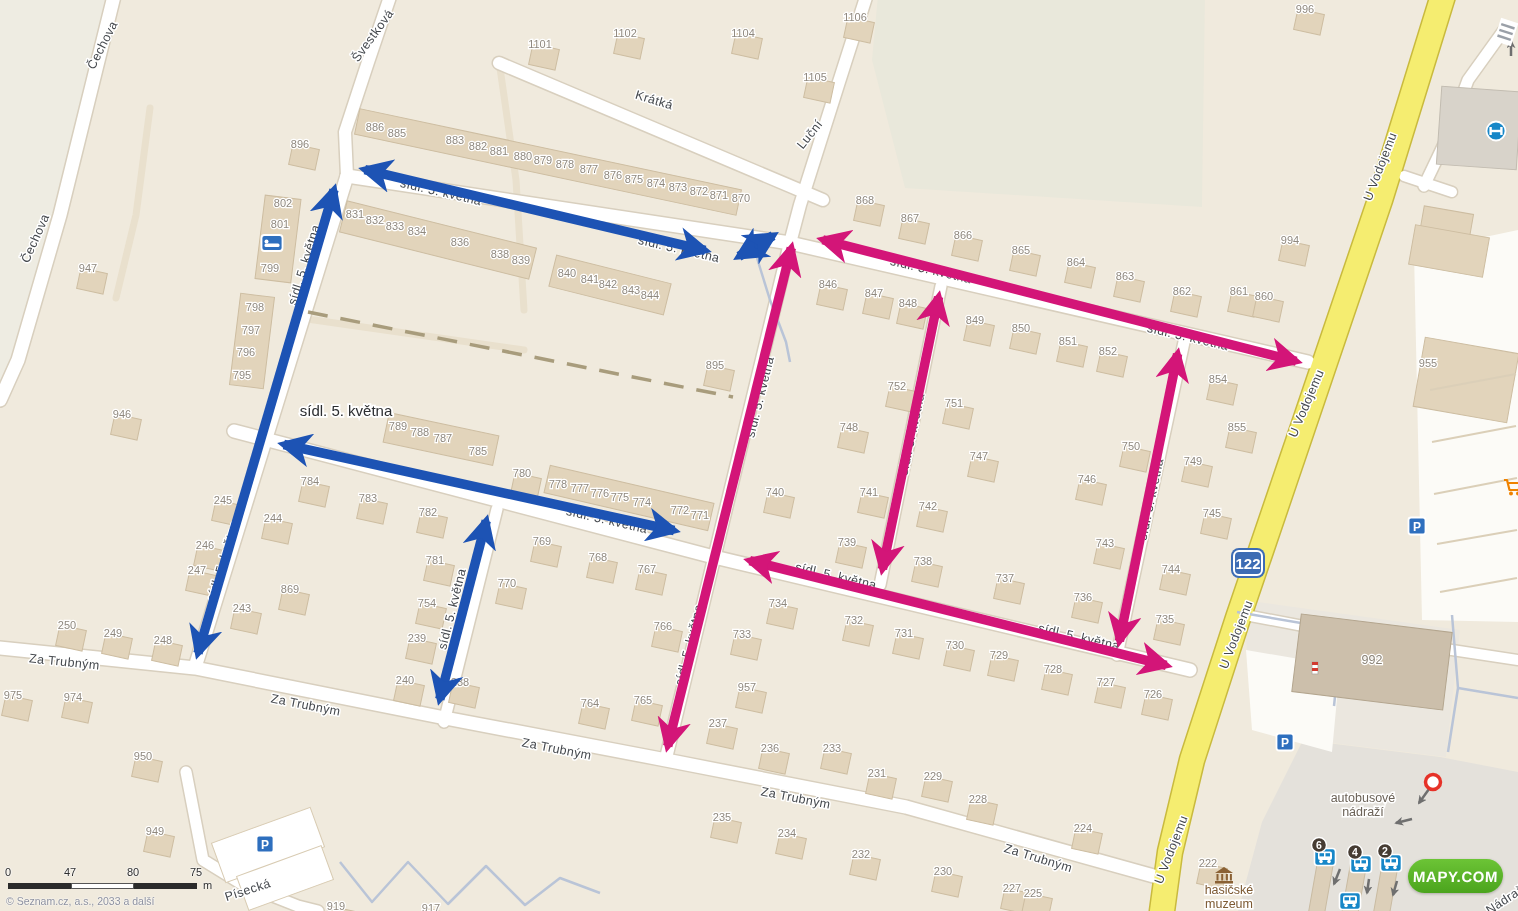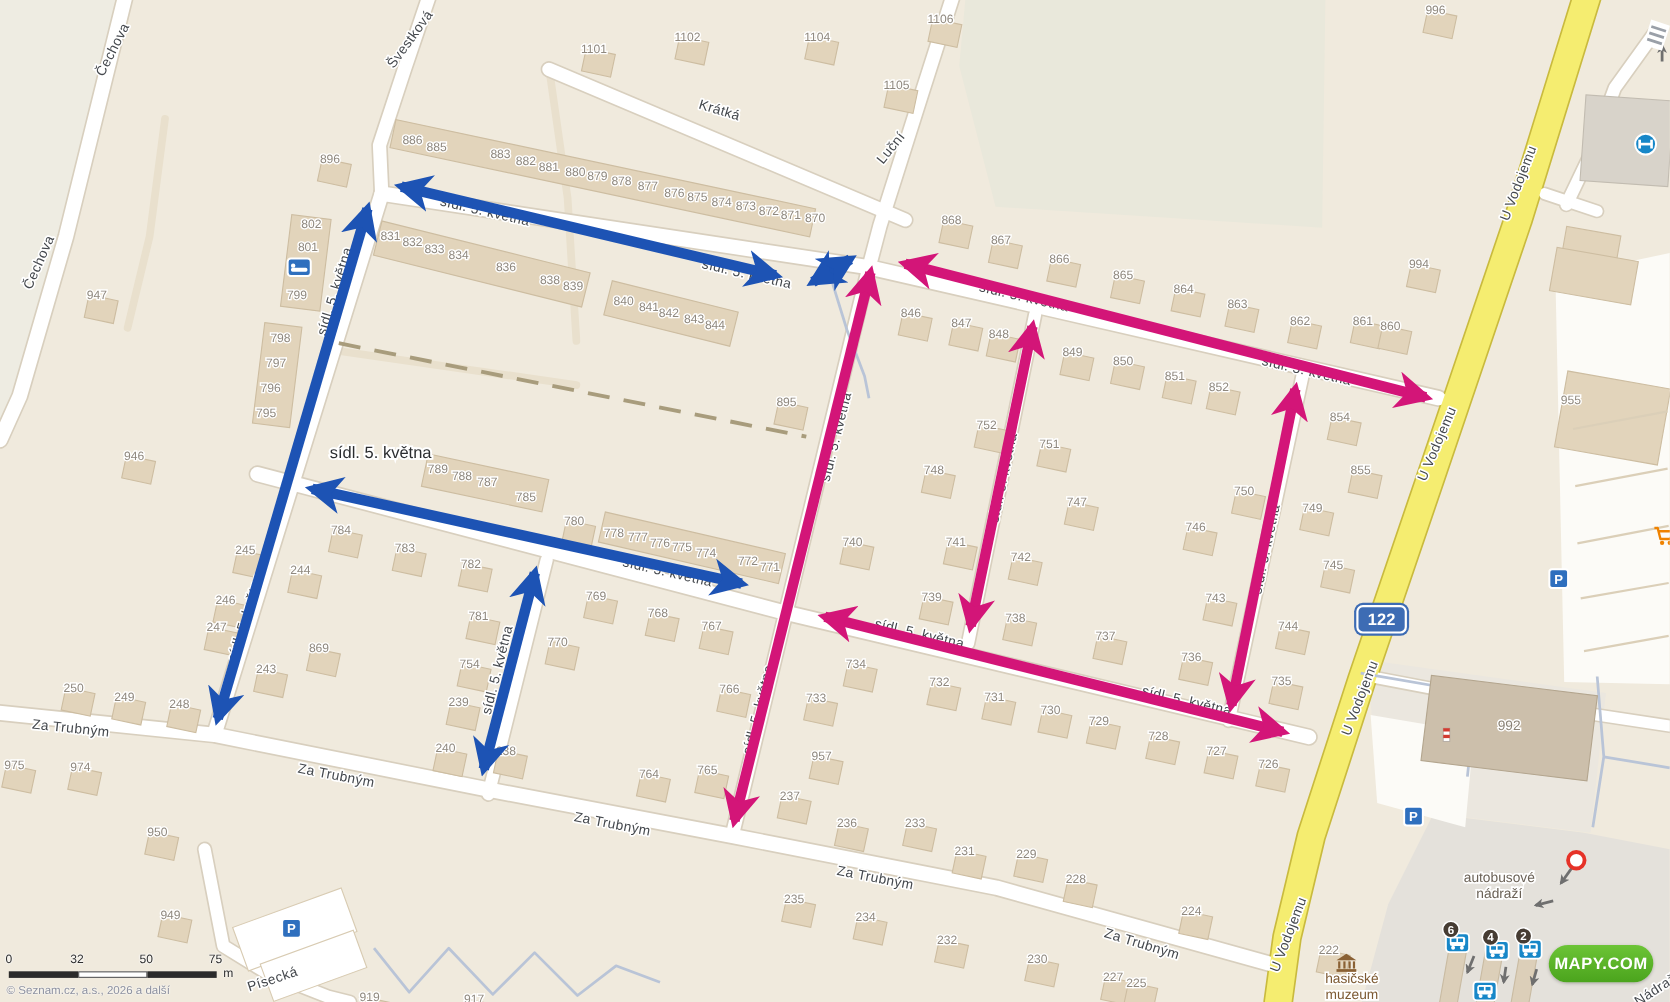--- a/index.html
+++ b/index.html
@@ -15,21 +15,21 @@
   #bar{position:absolute;left:8px;top:21px;height:6px;display:flex;}
   .seg{width:63px;height:6px;box-sizing:border-box;}
   .seg.dark{background:#2b2b2b;}
   .seg.light{background:#fff;border:1px solid #555;}
   #unit{position:absolute;left:203px;top:17px;font-size:11px;color:#2e2e2e;
         text-shadow:0 0 2px #fff,0 0 2px #fff;}
   
   #attribution{left:6px;top:895px;font-size:10.5px;color:#8d91a0;
         text-shadow:0 0 2px #fff,0 0 2px #fff;}
   
-  #badge{left:1233px;top:550px;width:46px;height:26px;background:#3d6cb4;
+  #badge{left:1233px;top:550px;width:30px;height:26px;background:#3d6cb4;
          border:2px solid #fff;box-shadow:0 0 0 2px #3d6cb4;border-radius:6px;
          color:#fff;font-weight:bold;font-size:15px;display:flex;align-items:center;
          justify-content:center;box-sizing:border-box;}
   
   #logo{left:1408px;top:859px;width:95px;height:34px;border-radius:17px;
         background:linear-gradient(#6cc436,#4ba41d);display:flex;align-items:center;
         justify-content:center;color:#fff;font-weight:bold;font-size:15px;
         letter-spacing:.5px;transform:skewX(-2deg);box-shadow:0 1px 3px rgba(0,0,0,.25);}
 </style>
 </head>
@@ -510,29 +510,29 @@
         <rect x="1350.5" y="897.2" width="4.5" height="3.2" fill="#1787c8"></rect>
         <circle cx="1346" cy="905.5" r="1.8" fill="#fff"></circle>
         <circle cx="1354" cy="905.5" r="1.8" fill="#fff"></circle>
       </g>
     </svg>
 </div>
 
 <div class="hud" id="scalebar">
   <div id="ticks">
       <span class="tick" style="left: 8px;">0</span>
-      <span class="tick" style="left: 70px;">32</span>
-      <span class="tick" style="left: 133px;">50</span>
+      <span class="tick" style="left: 70px;">47</span>
+      <span class="tick" style="left: 133px;">80</span>
       <span class="tick" style="left: 196px; text-align: right;">75</span>
     </div>
   <div id="bar">
     <div class="seg dark"></div>
     <div class="seg light"></div>
     <div class="seg dark"></div>
   </div>
   <span id="unit">m</span>
 </div>
 
-<div class="hud" id="attribution">© Seznam.cz, a.s., 2026 a další</div>
+<div class="hud" id="attribution">© Seznam.cz, a.s., 2033 a další</div>
 
 <div class="hud" id="badge">122</div>
 
 <div class="hud" id="logo">MAPY.COM</div>
 
 </body></html>

